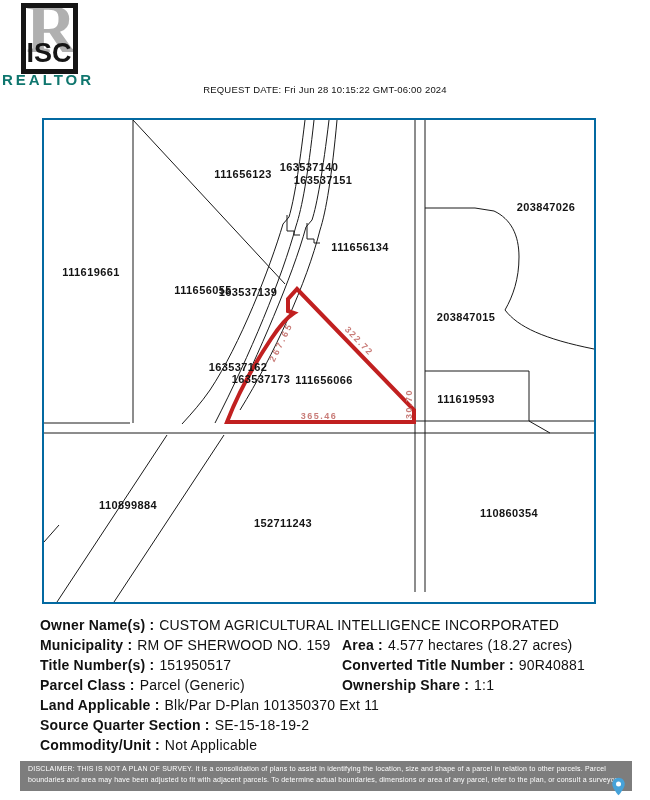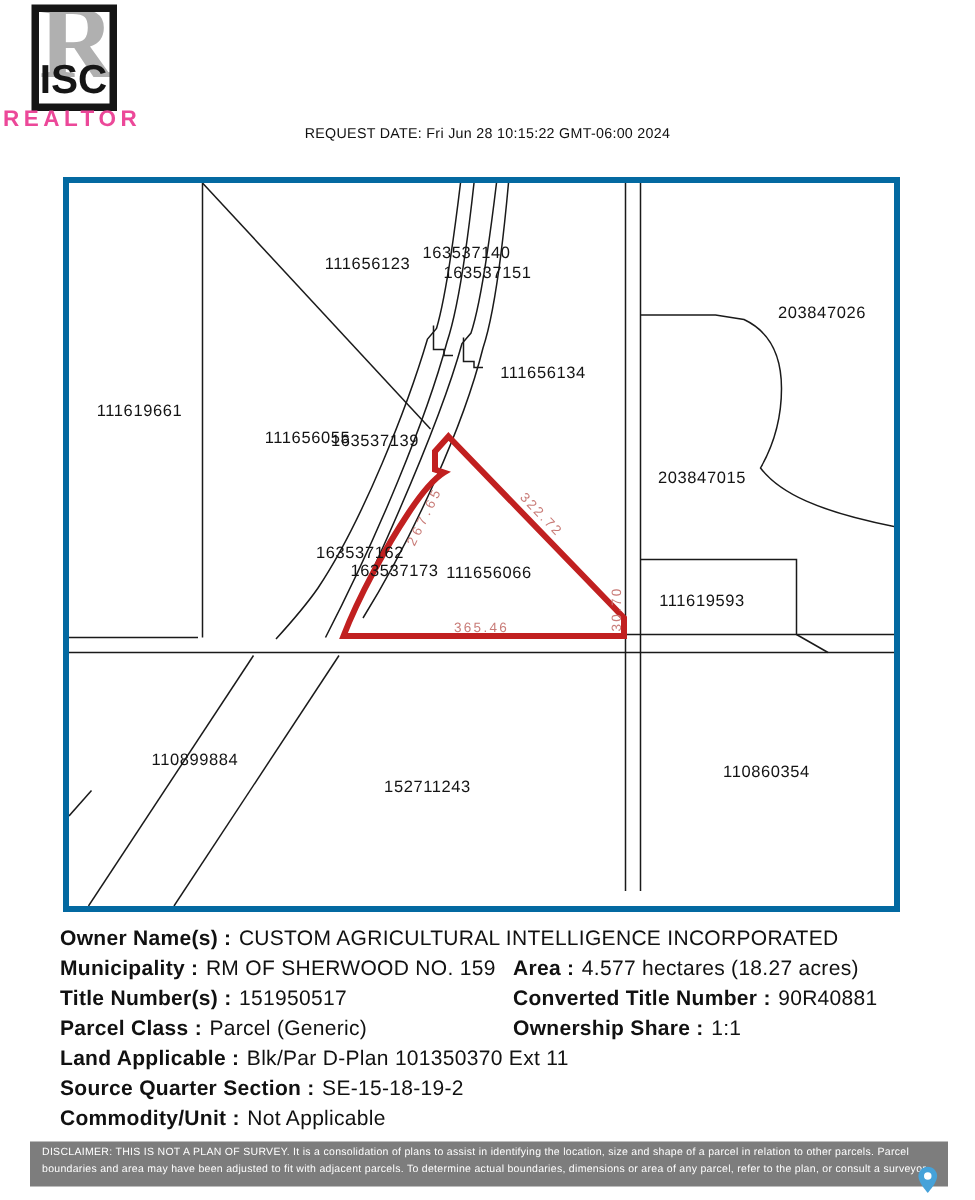--- a/index.html
+++ b/index.html
@@ -15,36 +15,36 @@
   }
   .isc-box{
     position:absolute;left:21px;top:3px;width:47px;height:61px;
     border:5px solid #151515;display:flex;align-items:flex-end;justify-content:center;
   }
   .isc-box span{
     font-weight:bold;font-size:27px;line-height:0.95;color:#151515;
     letter-spacing:0px;margin:0 0 2px -1px;
   }
   .realtor-word{
-    position:absolute;left:2px;top:71px;font-size:15px;color:#ec4899;
+    position:absolute;left:2px;top:71px;font-size:15px;color:#0f766e;
     letter-spacing:3px;font-weight:bold;
   }
   
   .title{
     position:absolute;left:0;right:0;top:63px;text-align:center;
     font-size:15px;font-weight:bold;word-spacing:4px;letter-spacing:0.3px;
   }
   .req-date{
     position:absolute;left:0;right:0;top:84px;text-align:center;
     font-size:9.5px;letter-spacing:0.2px;
   }
   
   .map{
     position:absolute;left:42px;top:118px;width:550px;height:482px;
-    border:4px solid #0369a1;background:#ffffff;
+    border:2px solid #0369a1;background:#ffffff;font-weight:bold;
   }
   .map svg{position:absolute;left:0;top:0;}
   .plabel{
     position:absolute;font-size:11px;letter-spacing:0.4px;color:#141414;
     white-space:nowrap;transform:translate(-50%,-50%);
   }
   .meas{
     position:absolute;font-size:9px;color:#c97c78;white-space:nowrap;
     letter-spacing:1.5px;
   }

